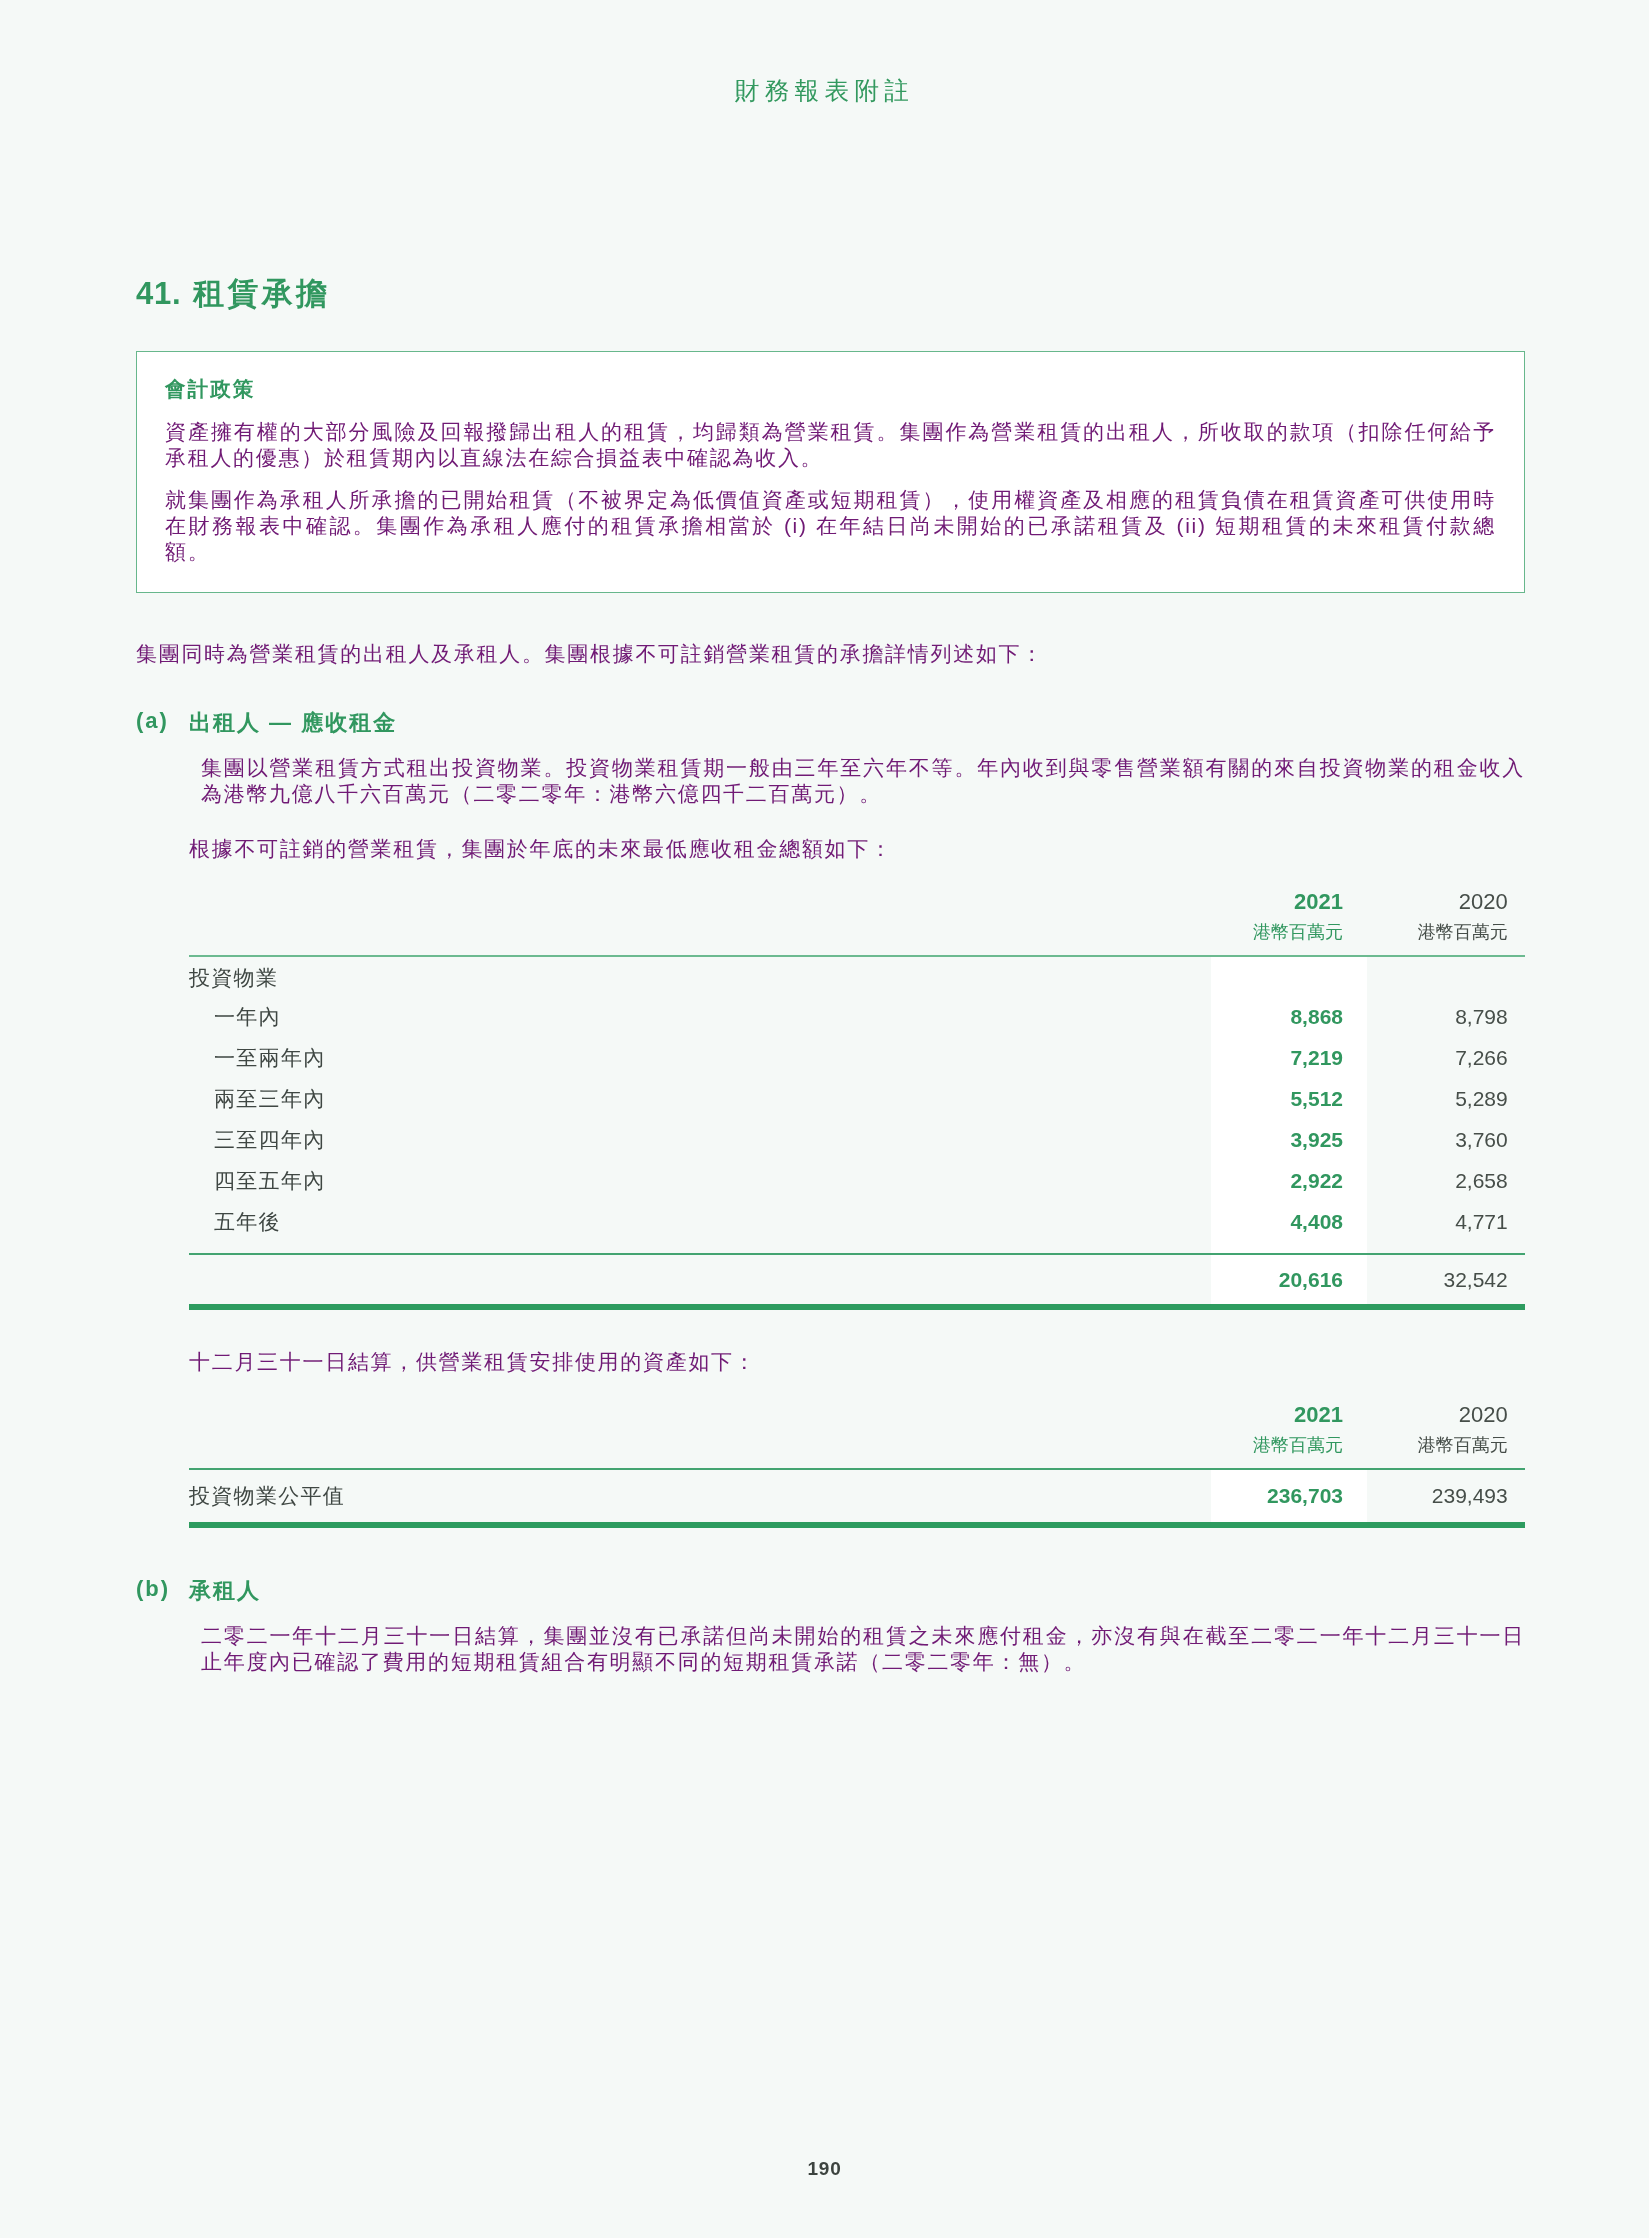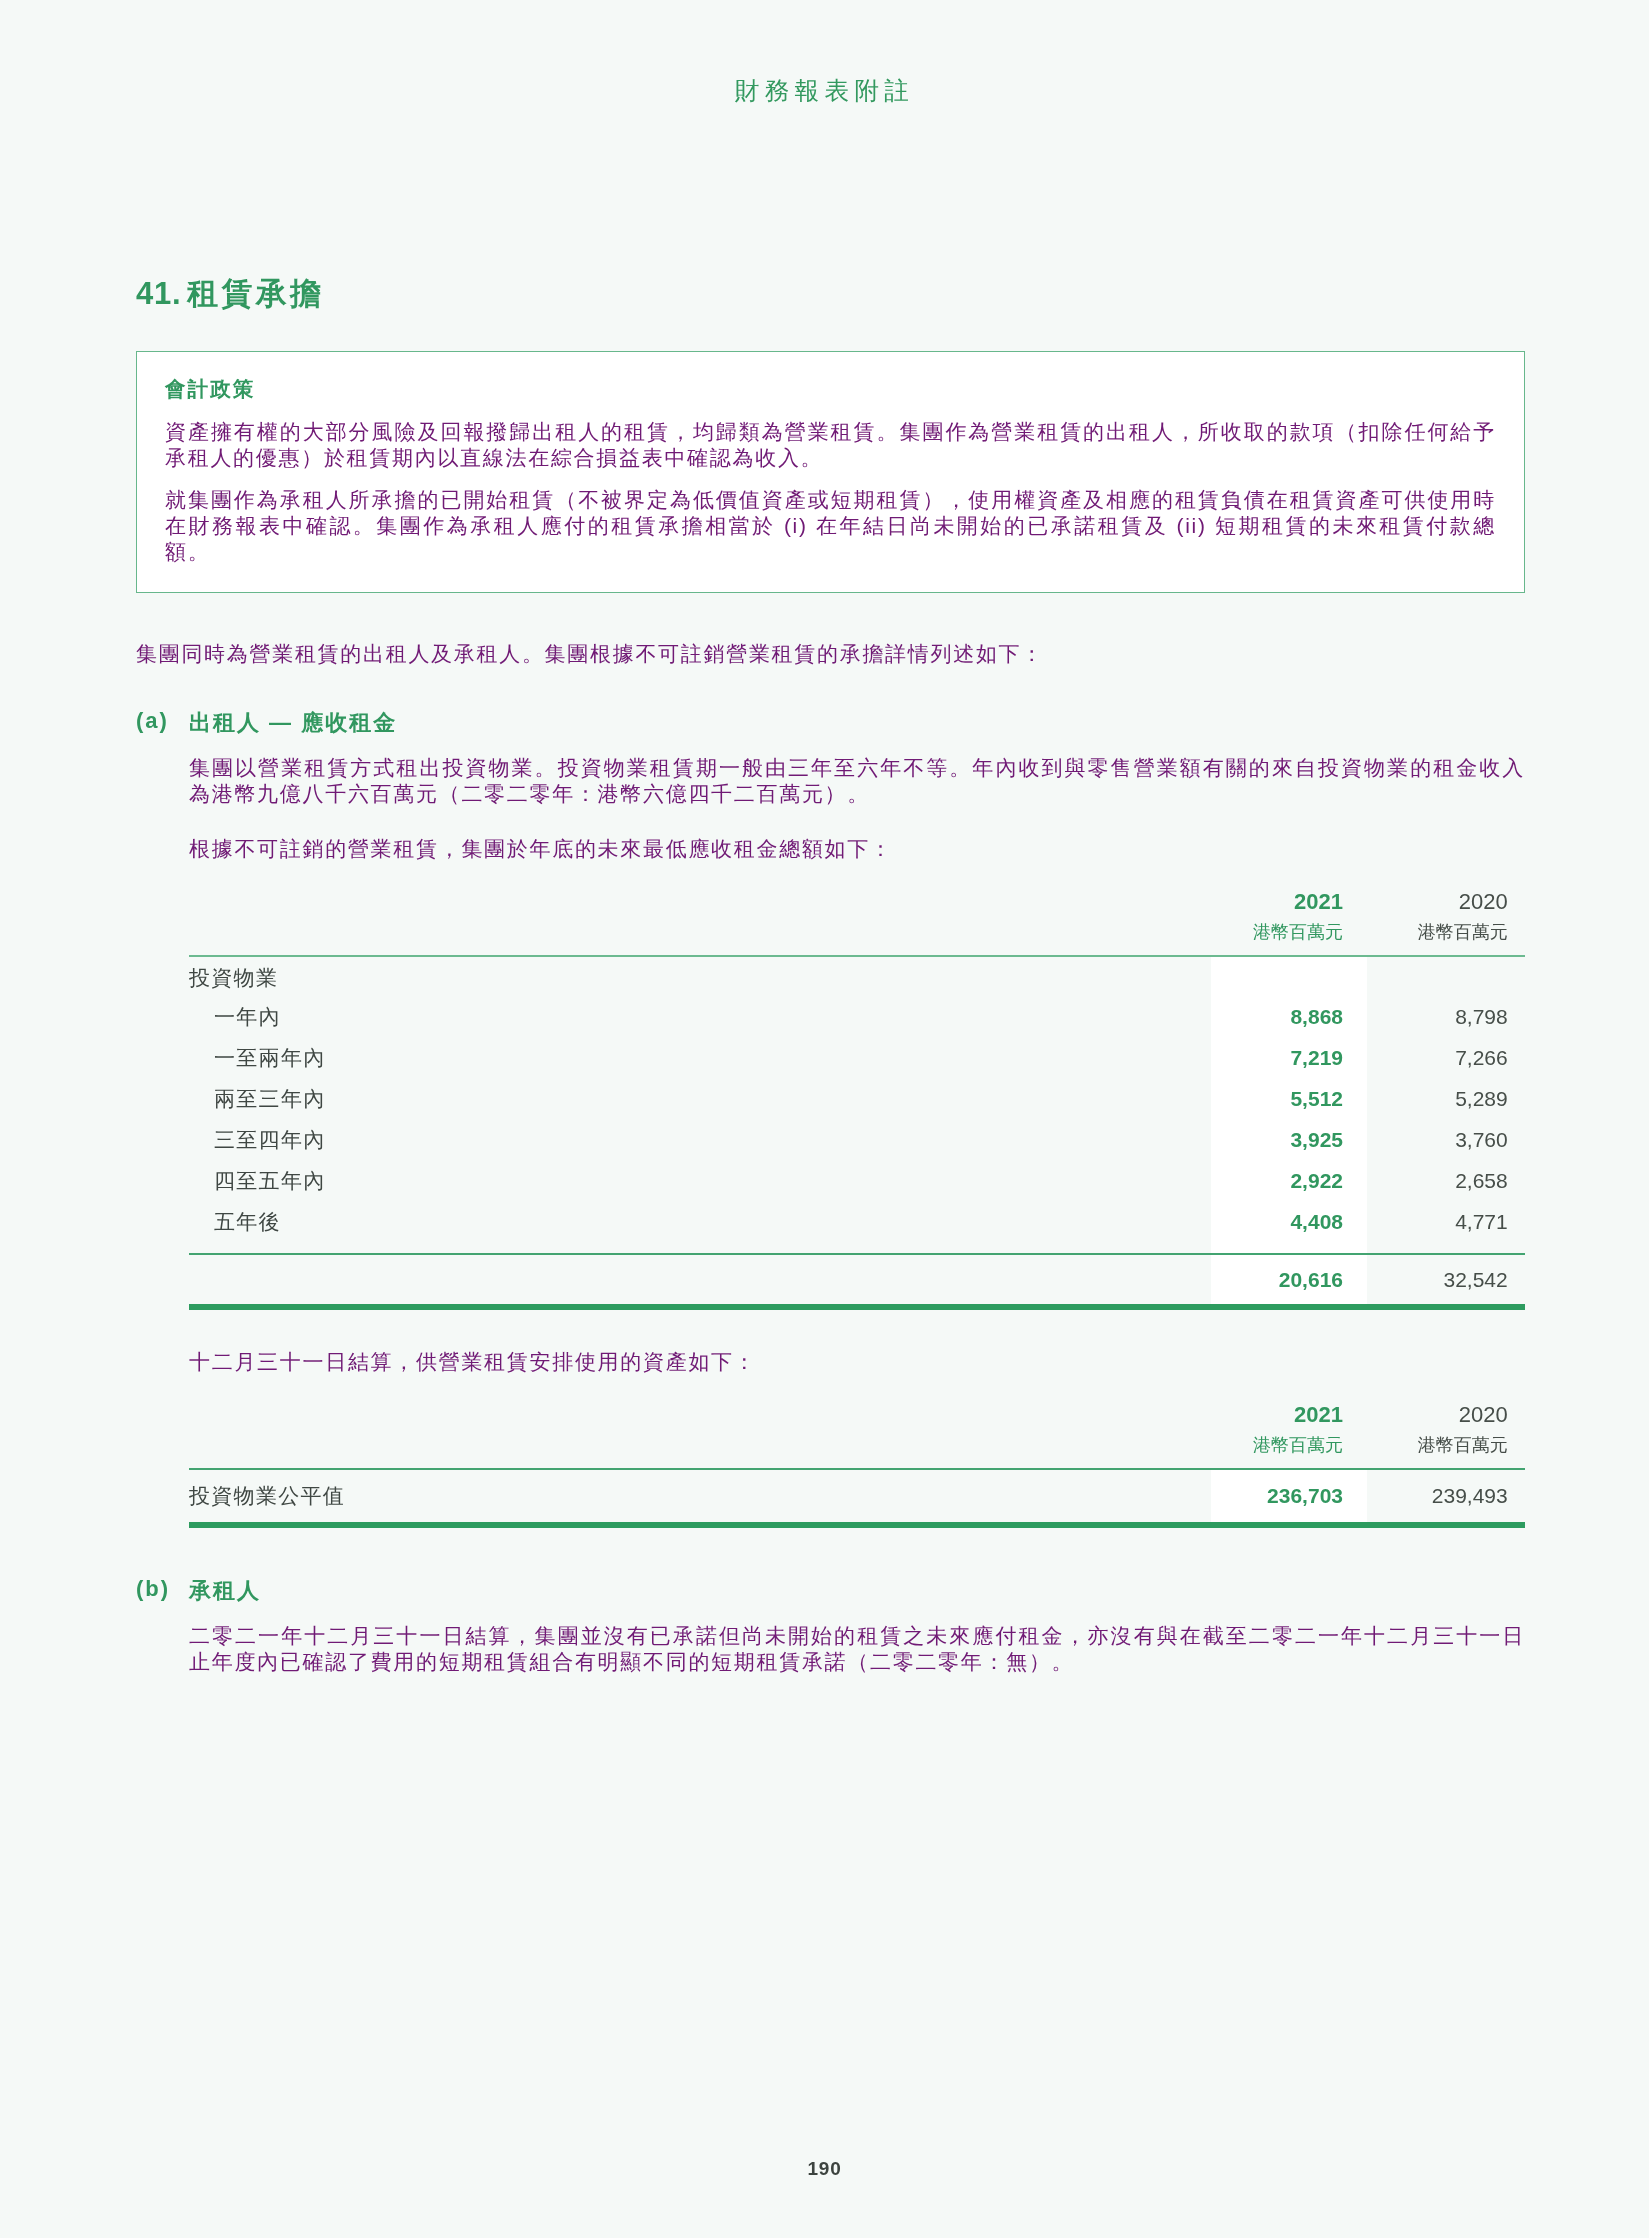--- a/index.html
+++ b/index.html
@@ -19,42 +19,42 @@
     text-align:center;
     font-size:24.6px; font-weight:normal;
     color:#33995f; letter-spacing:5.3px;
   }
   
   .h41 {
     margin:166px 125px 0 136px;
     font-size:31px; font-weight:bold; color:#31975f;
     letter-spacing:3.3px;
   }
-  .h41 .num { letter-spacing:0.7px; margin-right:6px; }
+  .h41 .num { letter-spacing:0.7px; margin-right:12px; }
   
   .policy-box {
     margin:36px 124px 0 136px;
     background:#ffffff;
     border:1.3px solid #67b78c;
     padding:22.6px 28px 27px 28px;
   }
   .box-heading { font-size:20.6px; font-weight:bold; color:#31975f; letter-spacing:2px; }
   .body-text {
     font-size:21px; line-height:26px; letter-spacing:1.7px;
     text-align:justify; color:#701a75;
   }
   .policy-box .body-text { margin-top:16px; }
   
   .intro { margin:48px 124px 0 136px; }
   
   .lettered { margin:41px 124px 0 136px; }
   .sec-heading { display:flex; font-size:22px; font-weight:bold; color:#31975f; letter-spacing:2px; }
   .sec-heading .letter { width:53px; flex:none; }
   .indent { margin-left:53px; }
-  .indent .p1 { margin-top:17.3px; }
+  .indent .p1 { margin-top:17.3px;margin-left:12px; }
   .indent .p2 { margin-top:29px; }
   .indent .p3 { margin-top:39px; }
   
   .fin-table { margin-top:27px; }
   .cols { display:flex; align-items:flex-end; }
   .cols .lbl { flex:1; min-width:0; }
   .cols .c21 { width:156px; flex:none; text-align:right; padding-right:24px; }
   .cols .c20 { width:158px; flex:none; text-align:right; padding-right:17.3px; }
   .year21 { font-size:22px; font-weight:bold; color:#31975f; }
   .year20 { font-size:22px; color:#464e49; }

